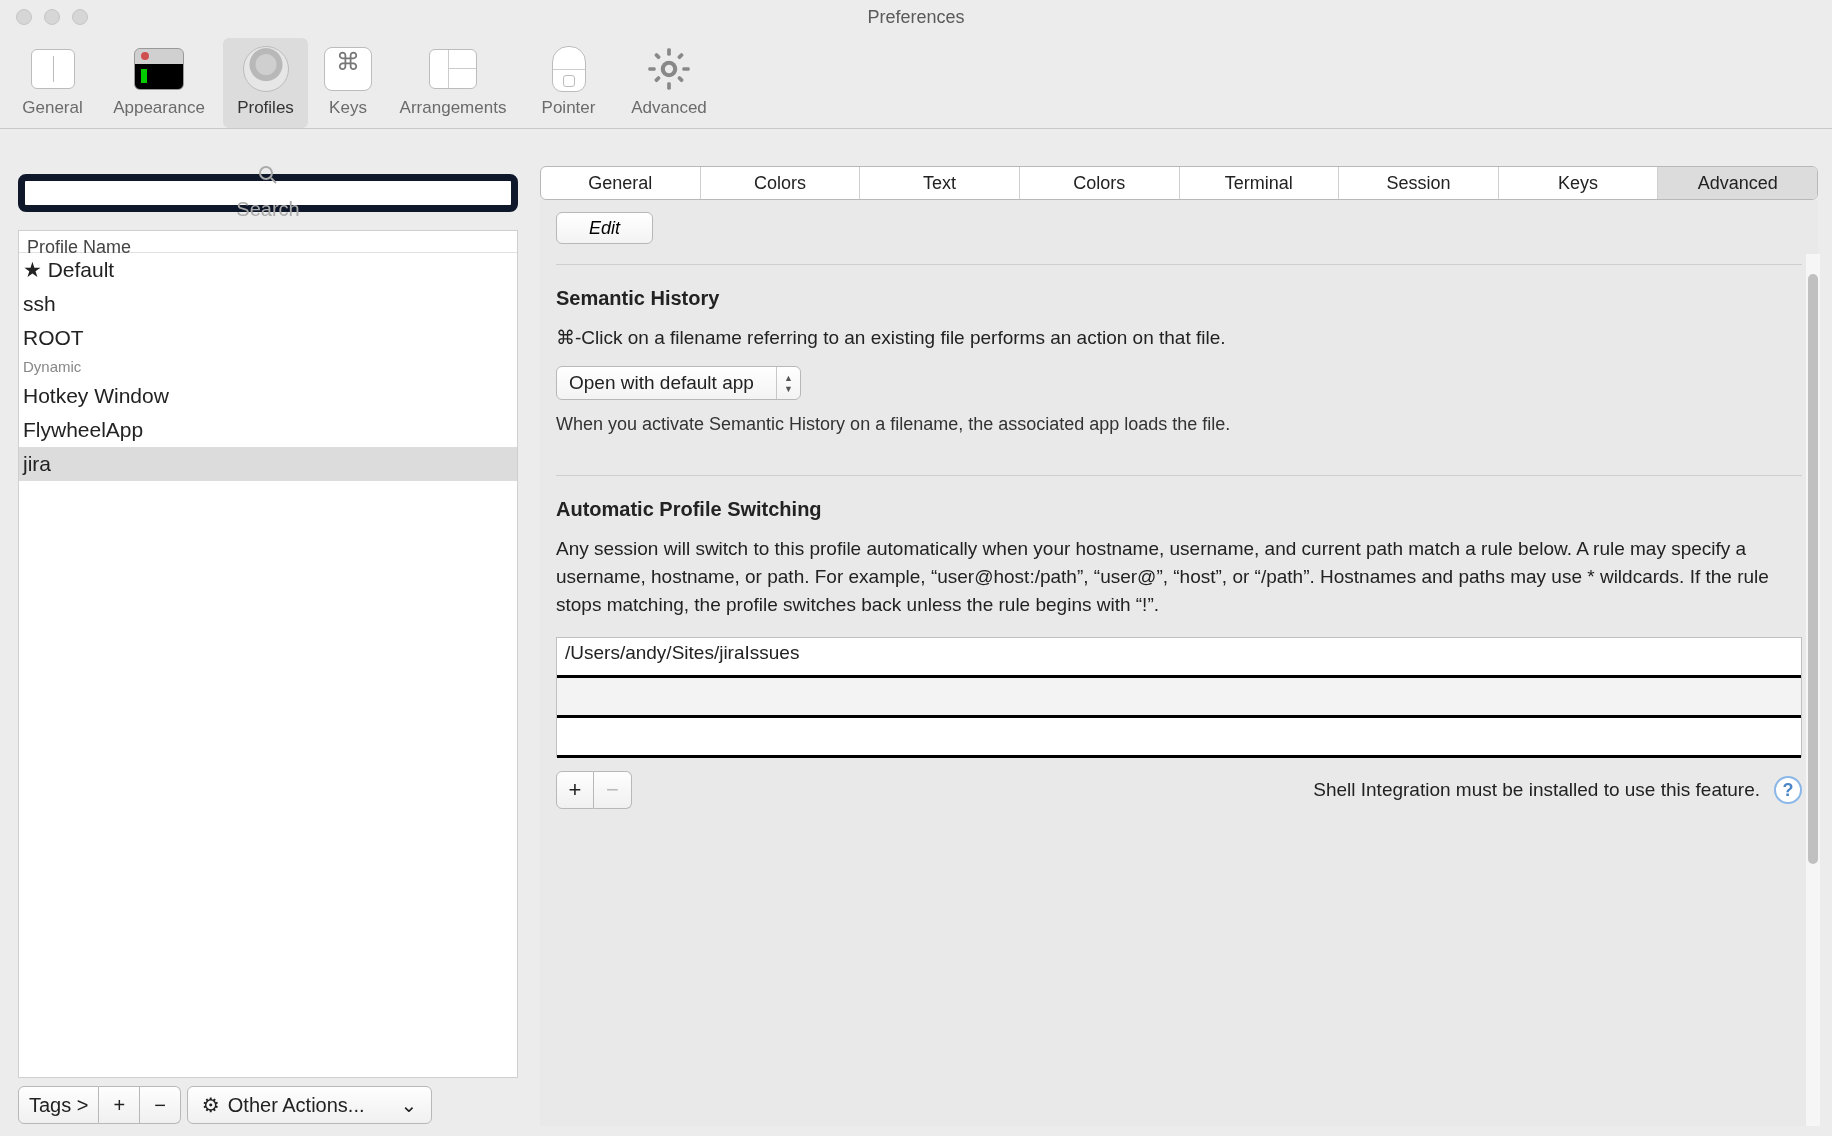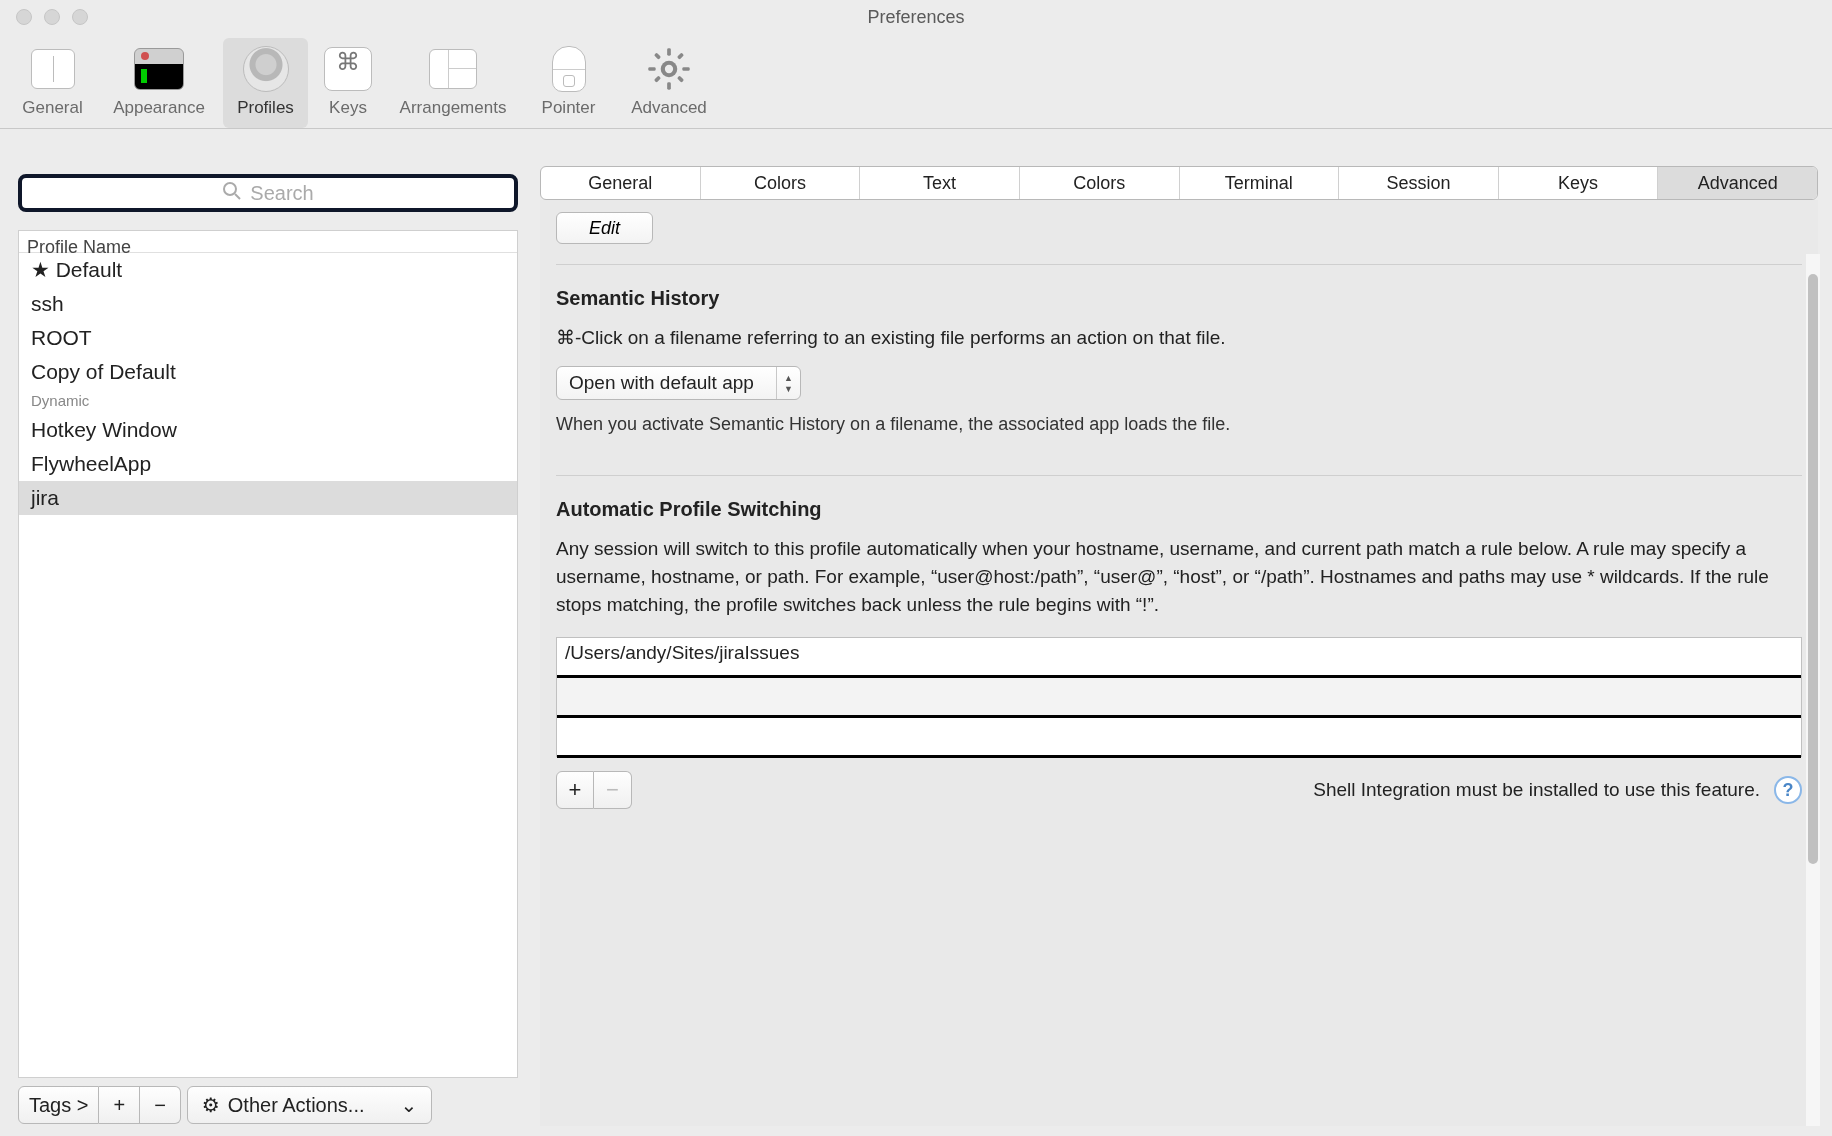--- a/index.html
+++ b/index.html
@@ -145,30 +145,31 @@
 .toolbar-wrap { height: 122px; }
 
 .left {
   width: 530px;
   padding: 18px 12px 12px 18px;
   display: flex;
   flex-direction: column;
 }
 .search {
   background: #fff;
-  border: 4px solid #0f172a;
+  border: 7px solid #0f172a;
   border-radius: 8px;
   height: 38px;
   display: flex;
   align-items: center;
   justify-content: center;
   gap: 8px;
   color: #aaa;
   font-size: 20px;
   margin-bottom: 18px;
+  flex-direction: column;
 }
 .profile-list {
   background: #fff;
   border: 1px solid #cfcfcf;
   flex: 1;
   display: flex;
   flex-direction: column;
   overflow: hidden;
 }
 .profile-header {
@@ -182,21 +183,21 @@
 .profile-header .col {
   flex: 1;
 }
 .profile-header .scrollpad {
   width: 22px;
   border-left: 1px solid #e0e0e0;
   margin: -6px -8px -6px 0;
 }
 .profile-items { flex: 1; }
 .pitem {
-  padding: 2px 12px;
+  padding: 2px 4px;
   font-size: 21px;
   line-height: 30px;
 }
 .pitem.selected { background: #dcdcdc; }
 .pitem.small { font-size: 15px; color: #888; line-height: 20px; }
 .bottombar {
   display: flex;
   margin-top: 8px;
   gap: 0;
 }
@@ -457,21 +458,20 @@
     </div>
     <div class="profile-list">
       <div class="profile-header">
         <div class="col">Profile Name</div>
         <div class="scrollpad"></div>
       </div>
       <div class="profile-items" id="profile-items">
           <div class="pitem">★ Default</div>
           <div class="pitem">ssh</div>
           <div class="pitem">ROOT</div>
-          <div class="pitem">Copy of Default</div>
           <div class="pitem small">Dynamic</div>
           <div class="pitem">Hotkey Window</div>
           <div class="pitem">FlywheelApp</div>
           <div class="pitem selected">jira</div>
         </div>
     </div>
     <div class="bottombar">
       <div class="bb-btn tags">Tags &gt;</div>
       <div class="bb-btn plus">+</div>
       <div class="bb-btn minus">−</div>

